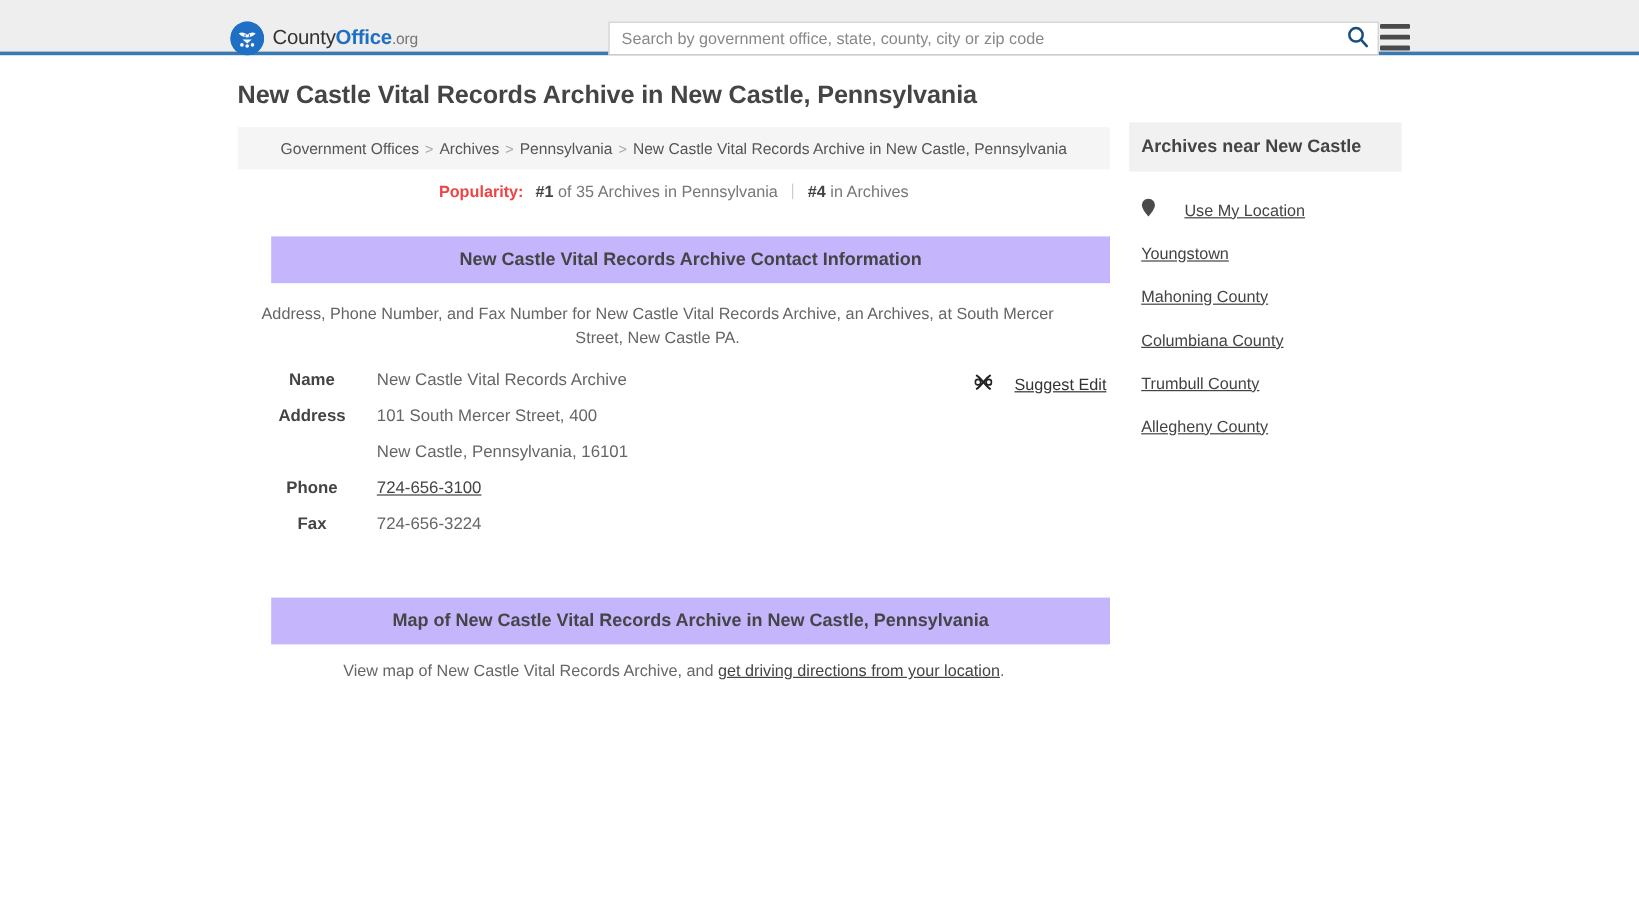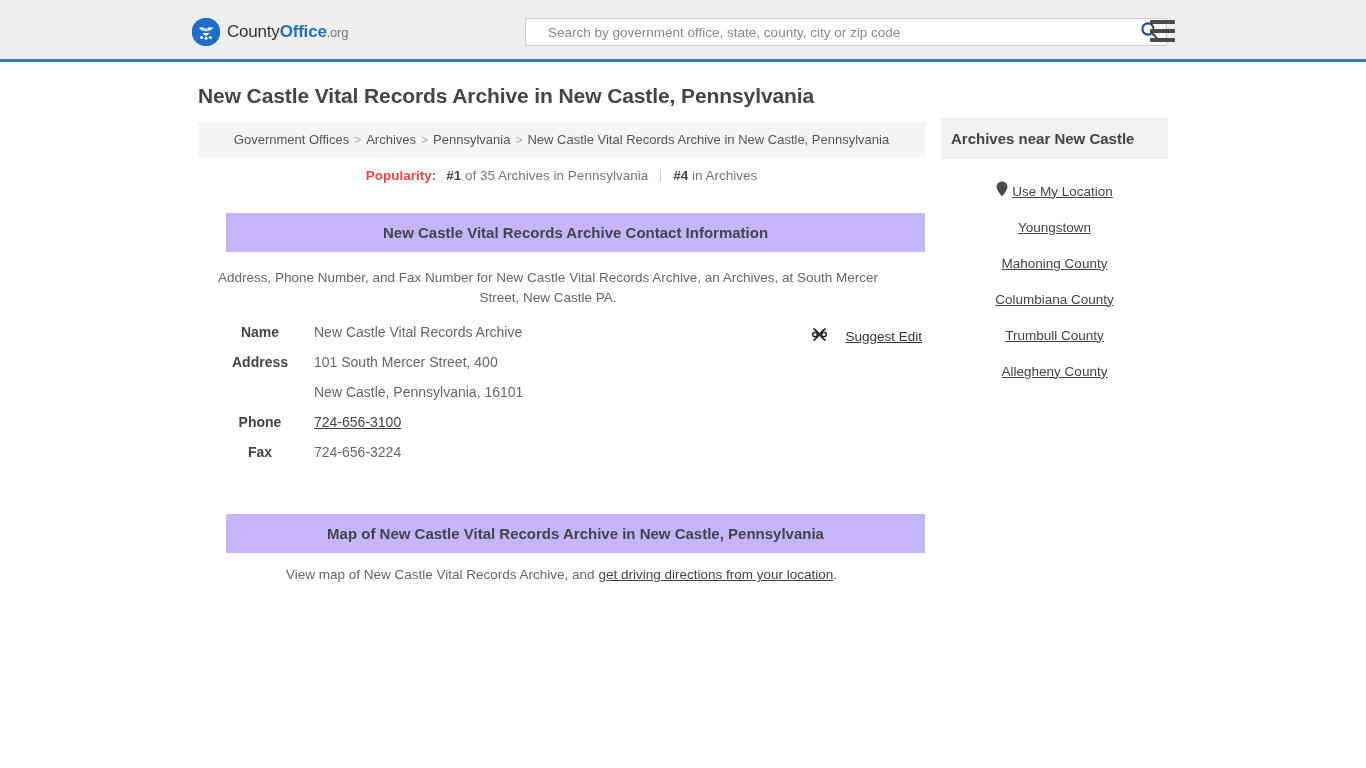--- a/index.html
+++ b/index.html
@@ -8,21 +8,21 @@
     width: 1366px; height: 768px;
     background: #ffffff;
     font-family: "Liberation Sans", sans-serif;
     -webkit-font-smoothing: antialiased;
   }
 
   
   .site-header {
     position: relative;
     width: 100%;
-    height: 62px;
+    height: 46px;
     background: #eeeeee;
     border-bottom: 3px solid #3b7ab0;
   }
   .header-inner {
     position: relative;
     width: 1366px;
     height: 63px;
   }
   .logo {
     position: absolute;
@@ -44,29 +44,28 @@
     color: #333333;
     letter-spacing: -0.2px;
     white-space: nowrap;
   }
   .logo-text .bold-blue { color: #1f6fc4; font-weight: bold; }
   .logo-text .county { color: #333333; }
   .logo-text .org { color: #777777; font-size: 13px; }
 
   .search-wrap {
     position: absolute;
-    left: 525px;
+    left: 507px;
     top: 18px;
     width: 642px;
     height: 28px;
     background: #ffffff;
     border: 1px solid #cccccc;
     display: flex;
     align-items: center;
-    padding-left: 12px;
   }
   .search-input {
     flex: 1;
     border: none;
     outline: none;
     background: transparent;
     font-family: "Liberation Sans", sans-serif;
     font-size: 13.5px;
     color: #333;
     padding: 0 10px;
@@ -239,23 +238,22 @@
     background: #f1f1f1;
     padding: 12px 10px;
     font-size: 15px;
     font-weight: bold;
     color: #444444;
   }
   .sidebar-list { padding: 14px 10px 0 10px; }
   .sidebar-item {
     display: flex;
     align-items: center;
-    gap: 4px;
+    gap: 24px;
     height: 36px;
-    justify-content: center;
   }
   .sidebar-item a {
     font-size: 13.5px;
     color: #444444;
     text-decoration: underline;
   }
 </style>
 </head>
 <body>
 

